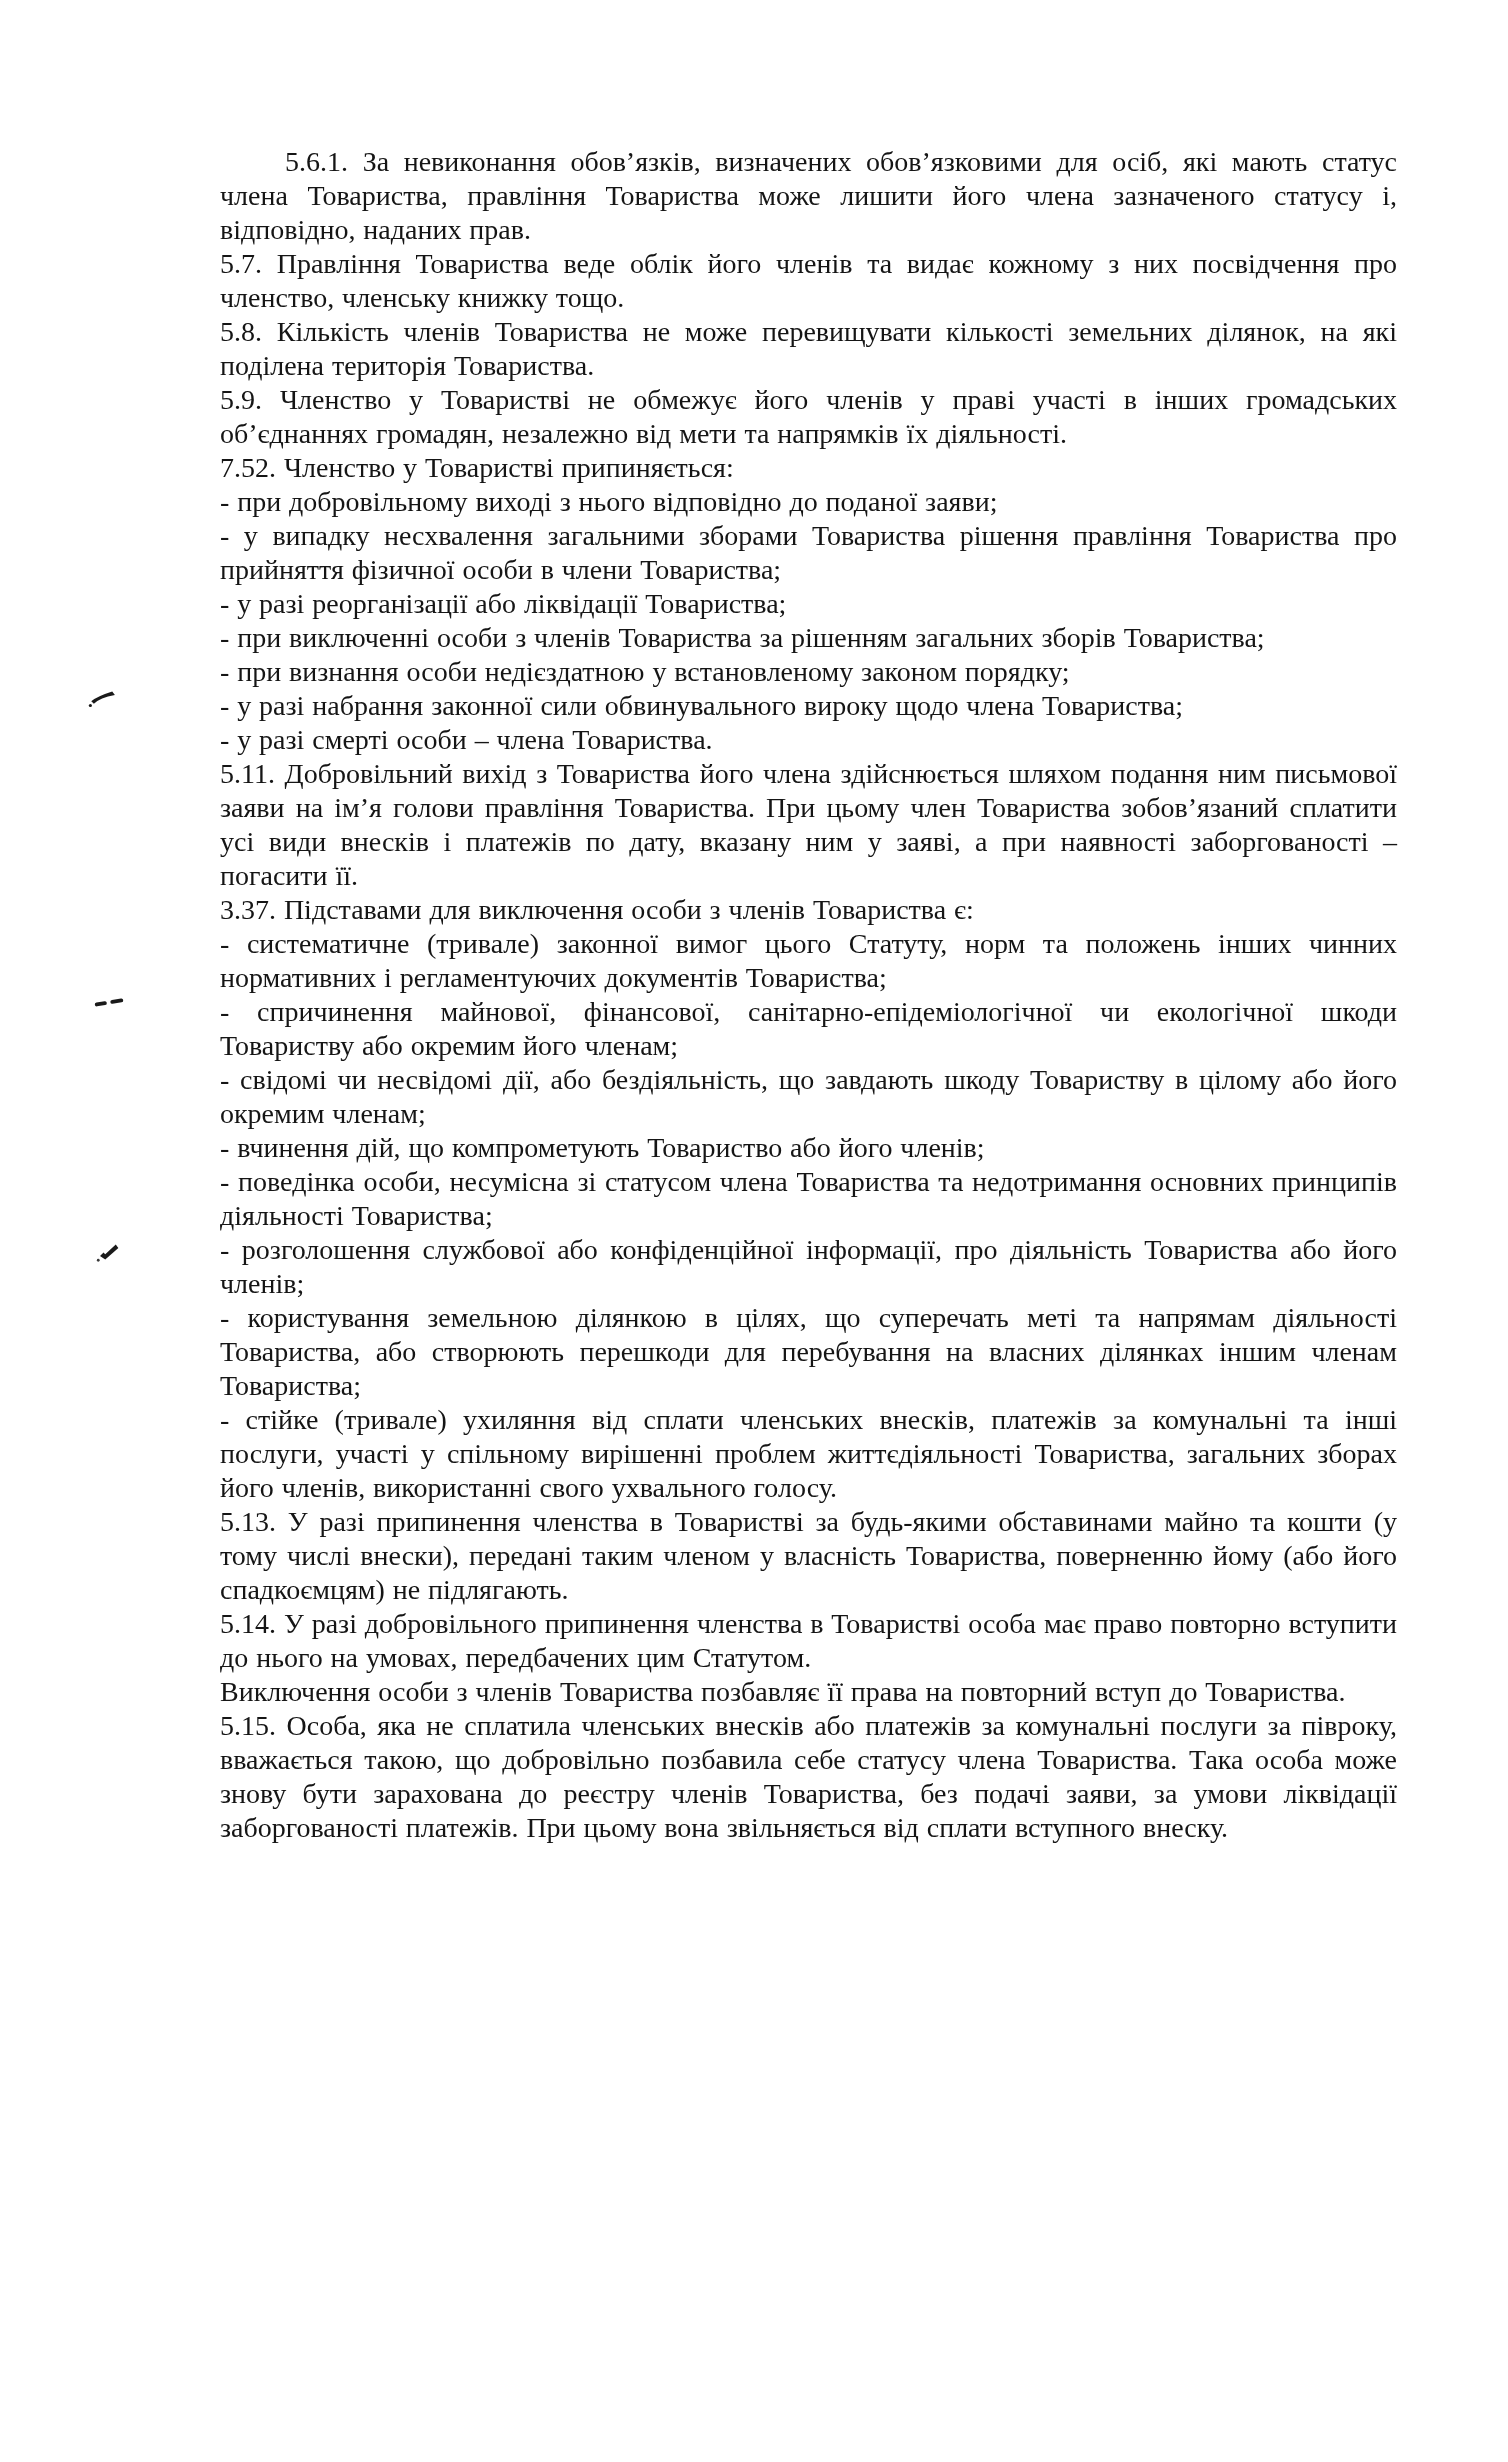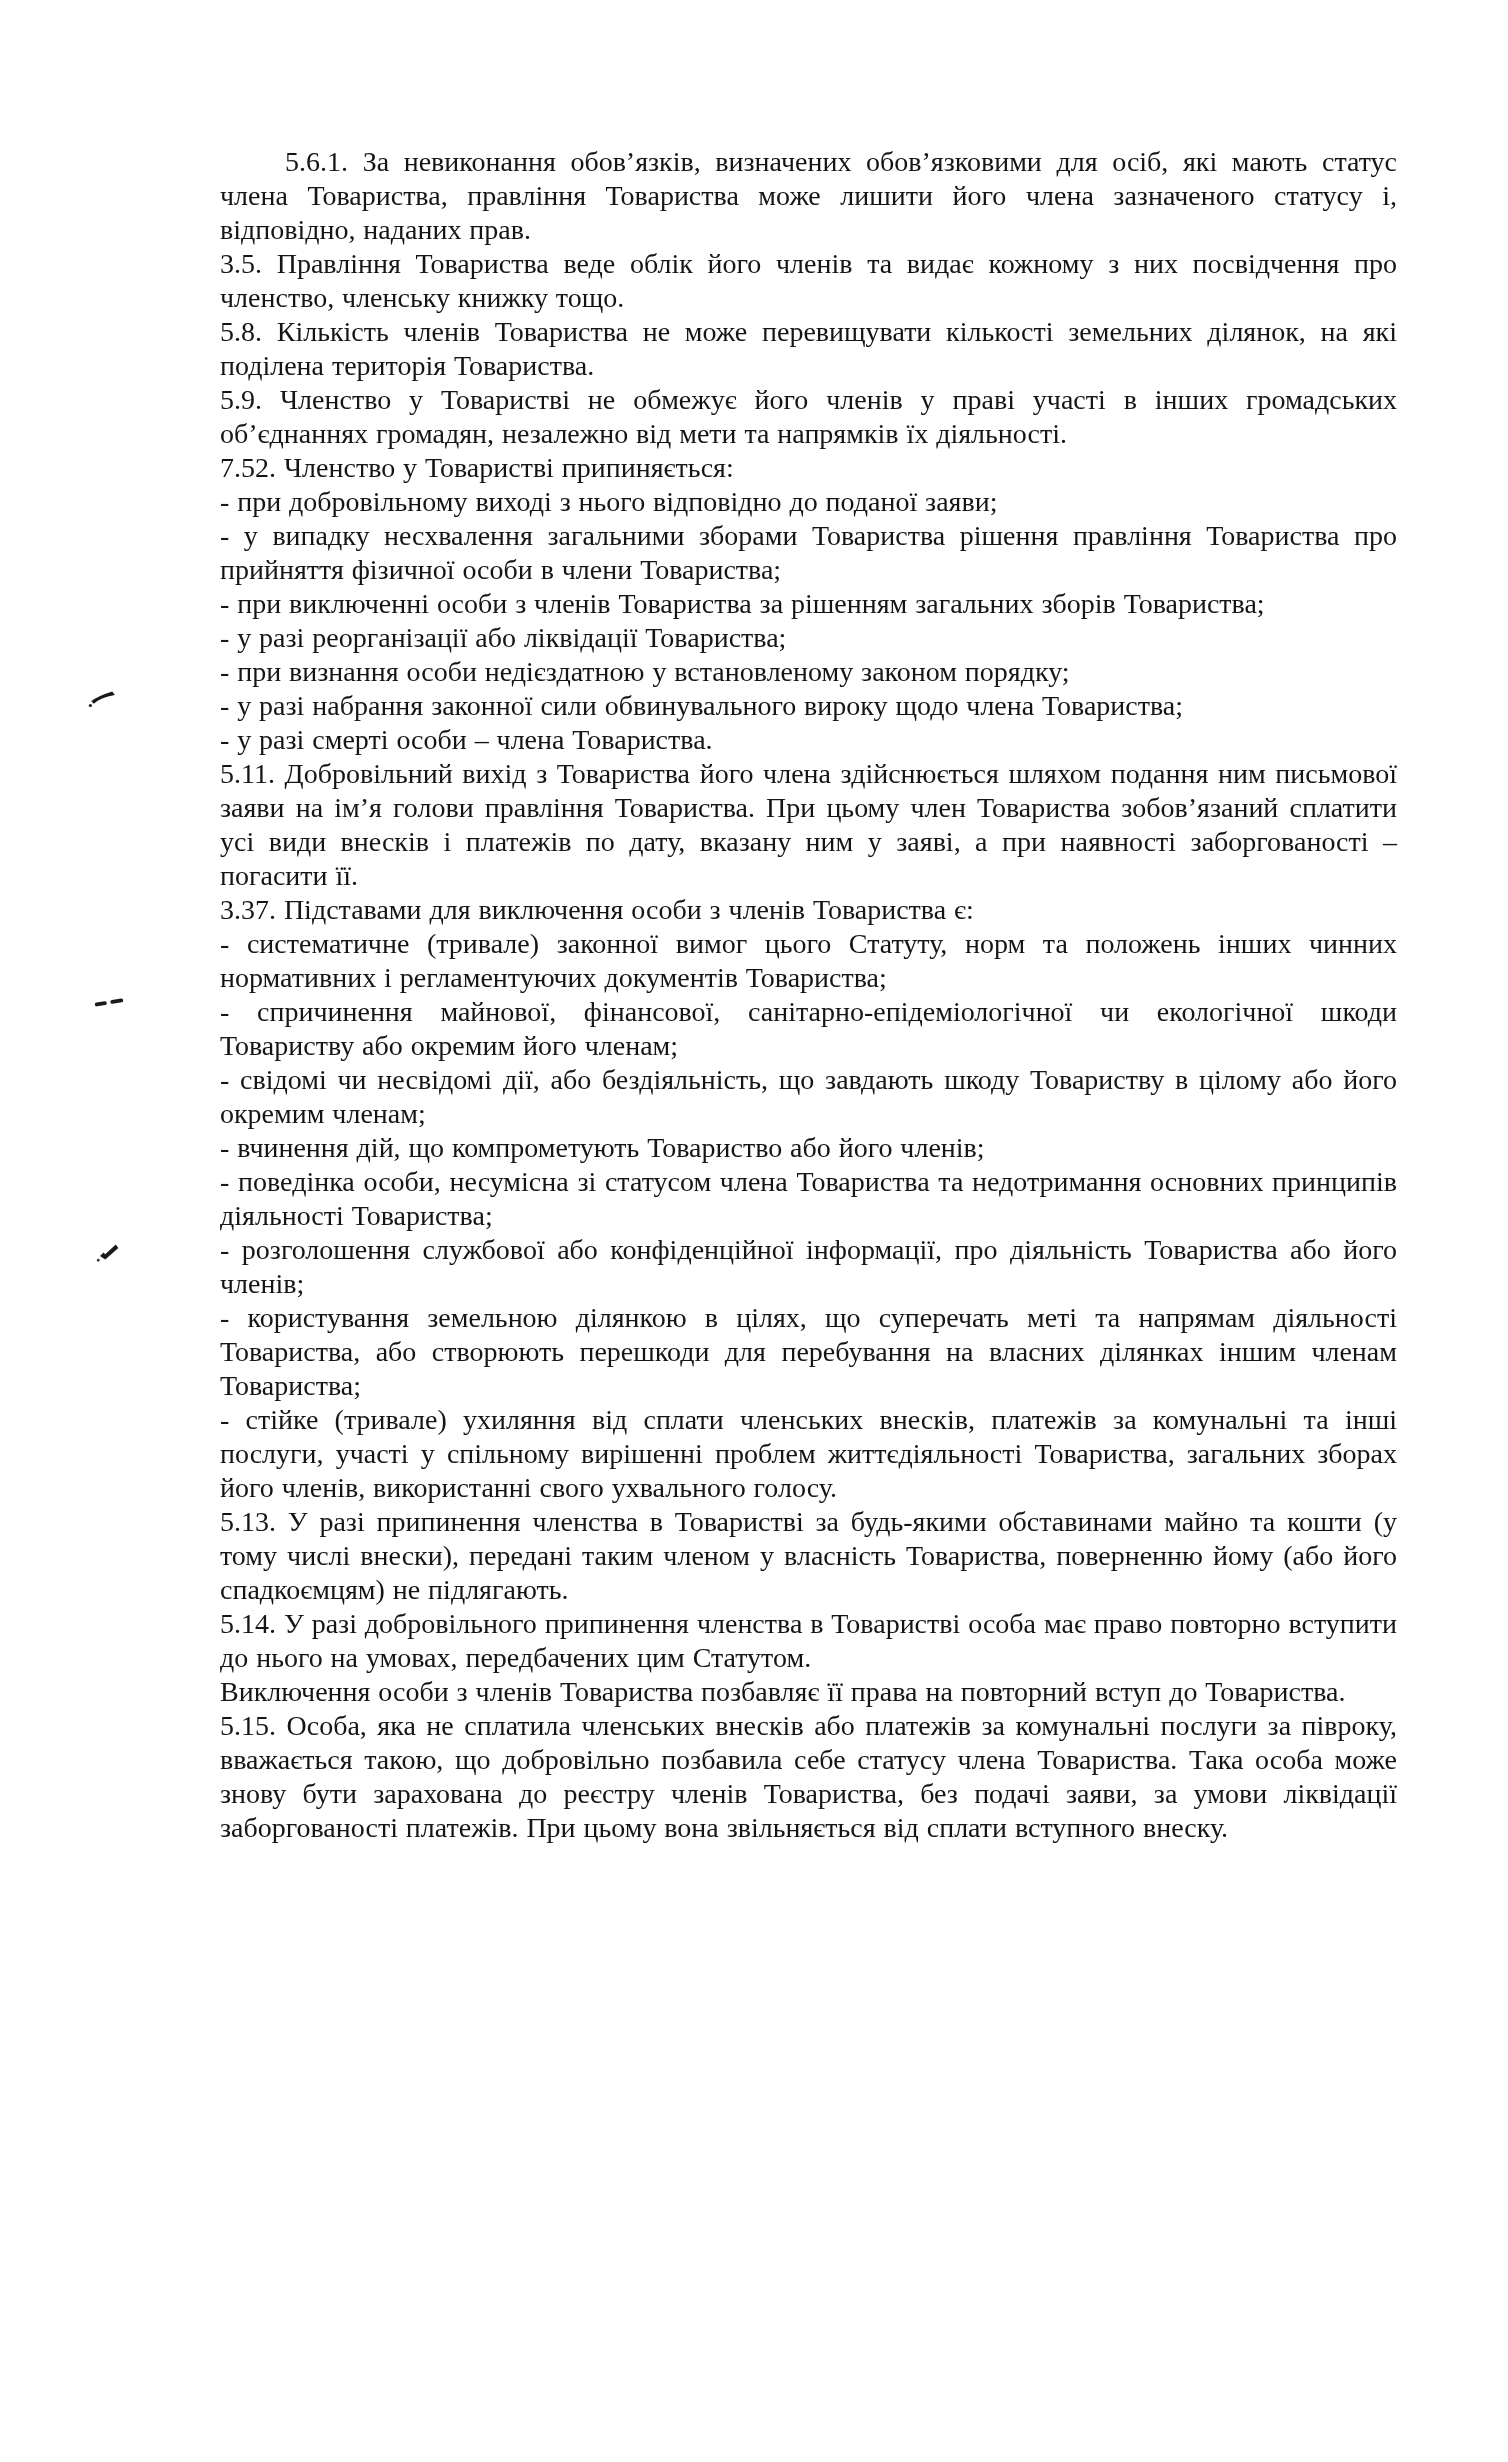--- a/index.html
+++ b/index.html
@@ -63,28 +63,28 @@
   </div>
   <div class="pen-mark mark-3">
     <svg width="31.5" height="23" viewBox="0 0 36 26" xmlns="http://www.w3.org/2000/svg">
       <path d="M8 18 L12 14 L14 16 L26 5 L29 9 L14 22 Z" fill="#1a1a1a"></path>
       <circle cx="6" cy="23" r="1.6" fill="#3a3a3a"></circle>
     </svg>
   </div>
 
   <div class="page-text">
     <p class="p-indent">5.6.1. За невиконання обов’язків, визначених обов’язковими для осіб, які мають статус члена Товариства, правління Товариства може лишити його члена зазначеного статусу і, відповідно, наданих прав.</p>
-    <p>3.5. Правління Товариства веде облік його членів та видає кожному з них посвідчення про членство, членську книжку тощо.</p>
+    <p>5.7. Правління Товариства веде облік його членів та видає кожному з них посвідчення про членство, членську книжку тощо.</p>
     <p>5.8. Кількість членів Товариства не може перевищувати кількості земельних ділянок, на які поділена територія Товариства.</p>
     <p>5.9. Членство у Товаристві не обмежує його членів у праві участі в інших громадських об’єднаннях громадян, незалежно від мети та напрямків їх діяльності.</p>
     <p>7.52. Членство у Товаристві припиняється:</p>
     <p>- при добровільному виході з нього відповідно до поданої заяви;</p>
     <p>- у випадку несхвалення загальними зборами Товариства рішення правління Товариства про прийняття фізичної особи в члени Товариства;</p>
+    <p>- у разі реорганізації або ліквідації Товариства;</p>
     <p>- при виключенні особи з членів Товариства за рішенням загальних зборів Товариства;</p>
-    <p>- у разі реорганізації або ліквідації Товариства;</p>
     <p>- при визнання особи недієздатною у встановленому законом порядку;</p>
     <p>- у разі набрання законної сили обвинувального вироку щодо члена Товариства;</p>
     <p>- у разі смерті особи – члена Товариства.</p>
     <p>5.11. Добровільний вихід з Товариства його члена здійснюється шляхом подання ним письмової заяви на ім’я голови правління Товариства. При цьому член Товариства зобов’язаний сплатити усі види внесків і платежів по дату, вказану ним у заяві, а при наявності заборгованості – погасити її.</p>
     <p>3.37. Підставами для виключення особи з членів Товариства є:</p>
     <p>- систематичне (тривале) законної вимог цього Статуту, норм та положень інших чинних нормативних і регламентуючих документів Товариства;</p>
     <p>- спричинення майнової, фінансової, санітарно-епідеміологічної чи екологічної шкоди Товариству або окремим його членам;</p>
     <p>- свідомі чи несвідомі дії, або бездіяльність, що завдають шкоду Товариству в цілому або його окремим членам;</p>
     <p>- вчинення дій, що компрометують Товариство або його членів;</p>
     <p>- поведінка особи, несумісна зі статусом члена Товариства та недотримання основних принципів діяльності Товариства;</p>

